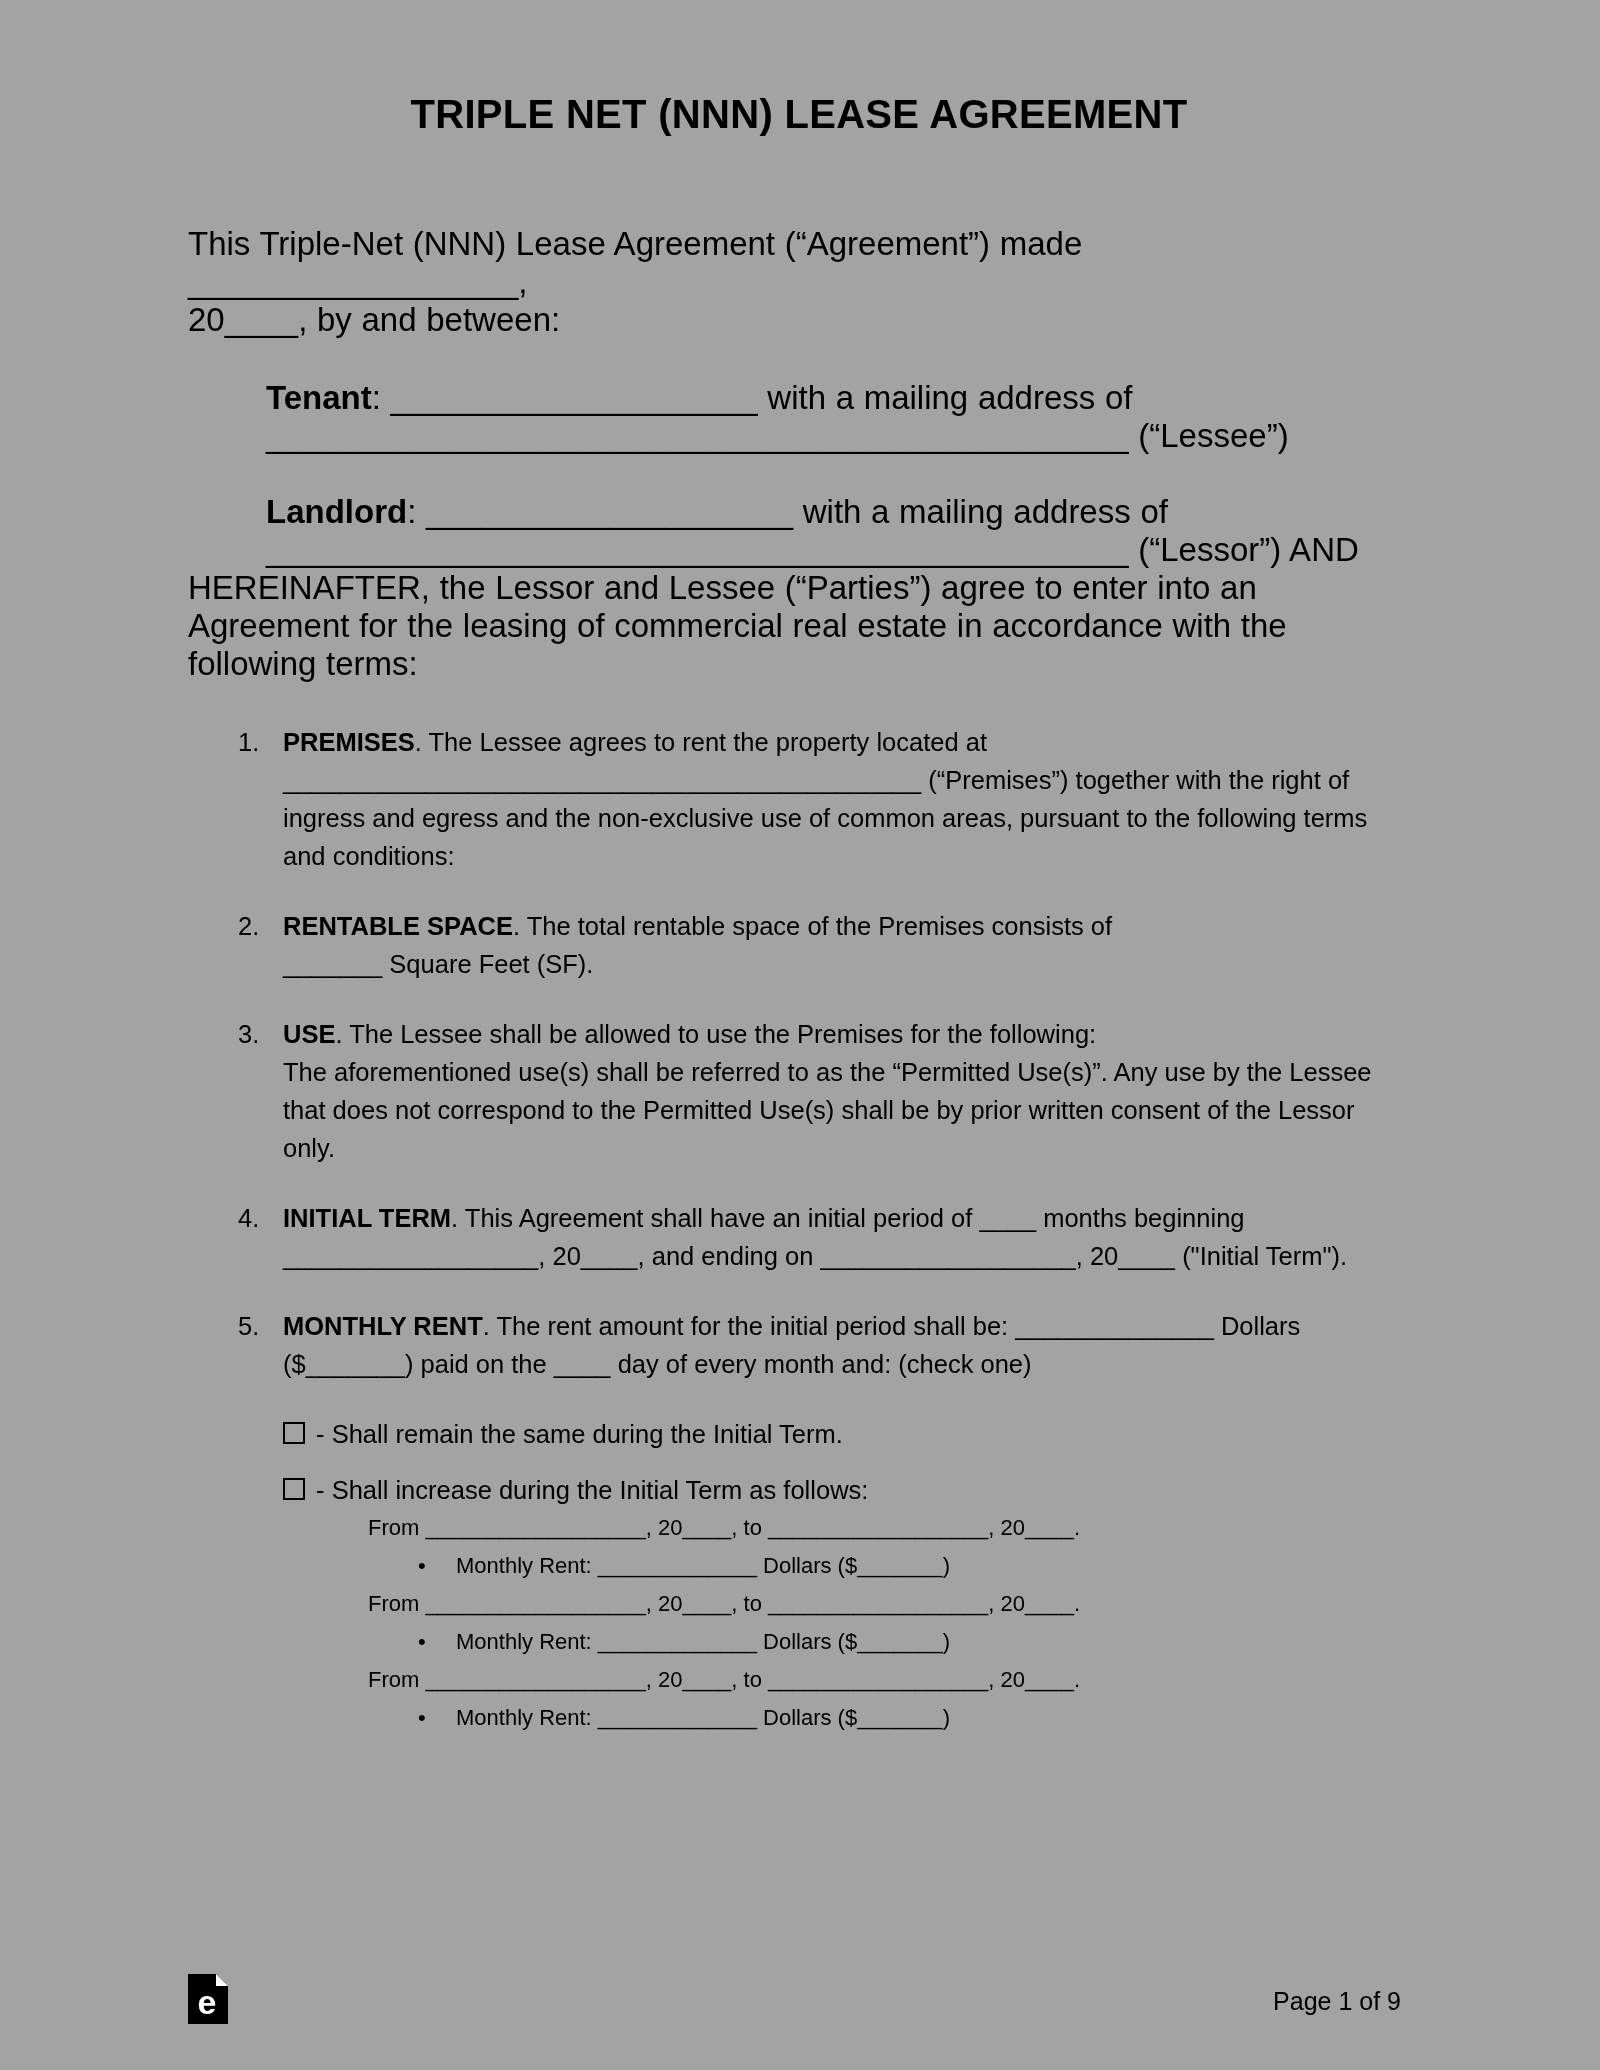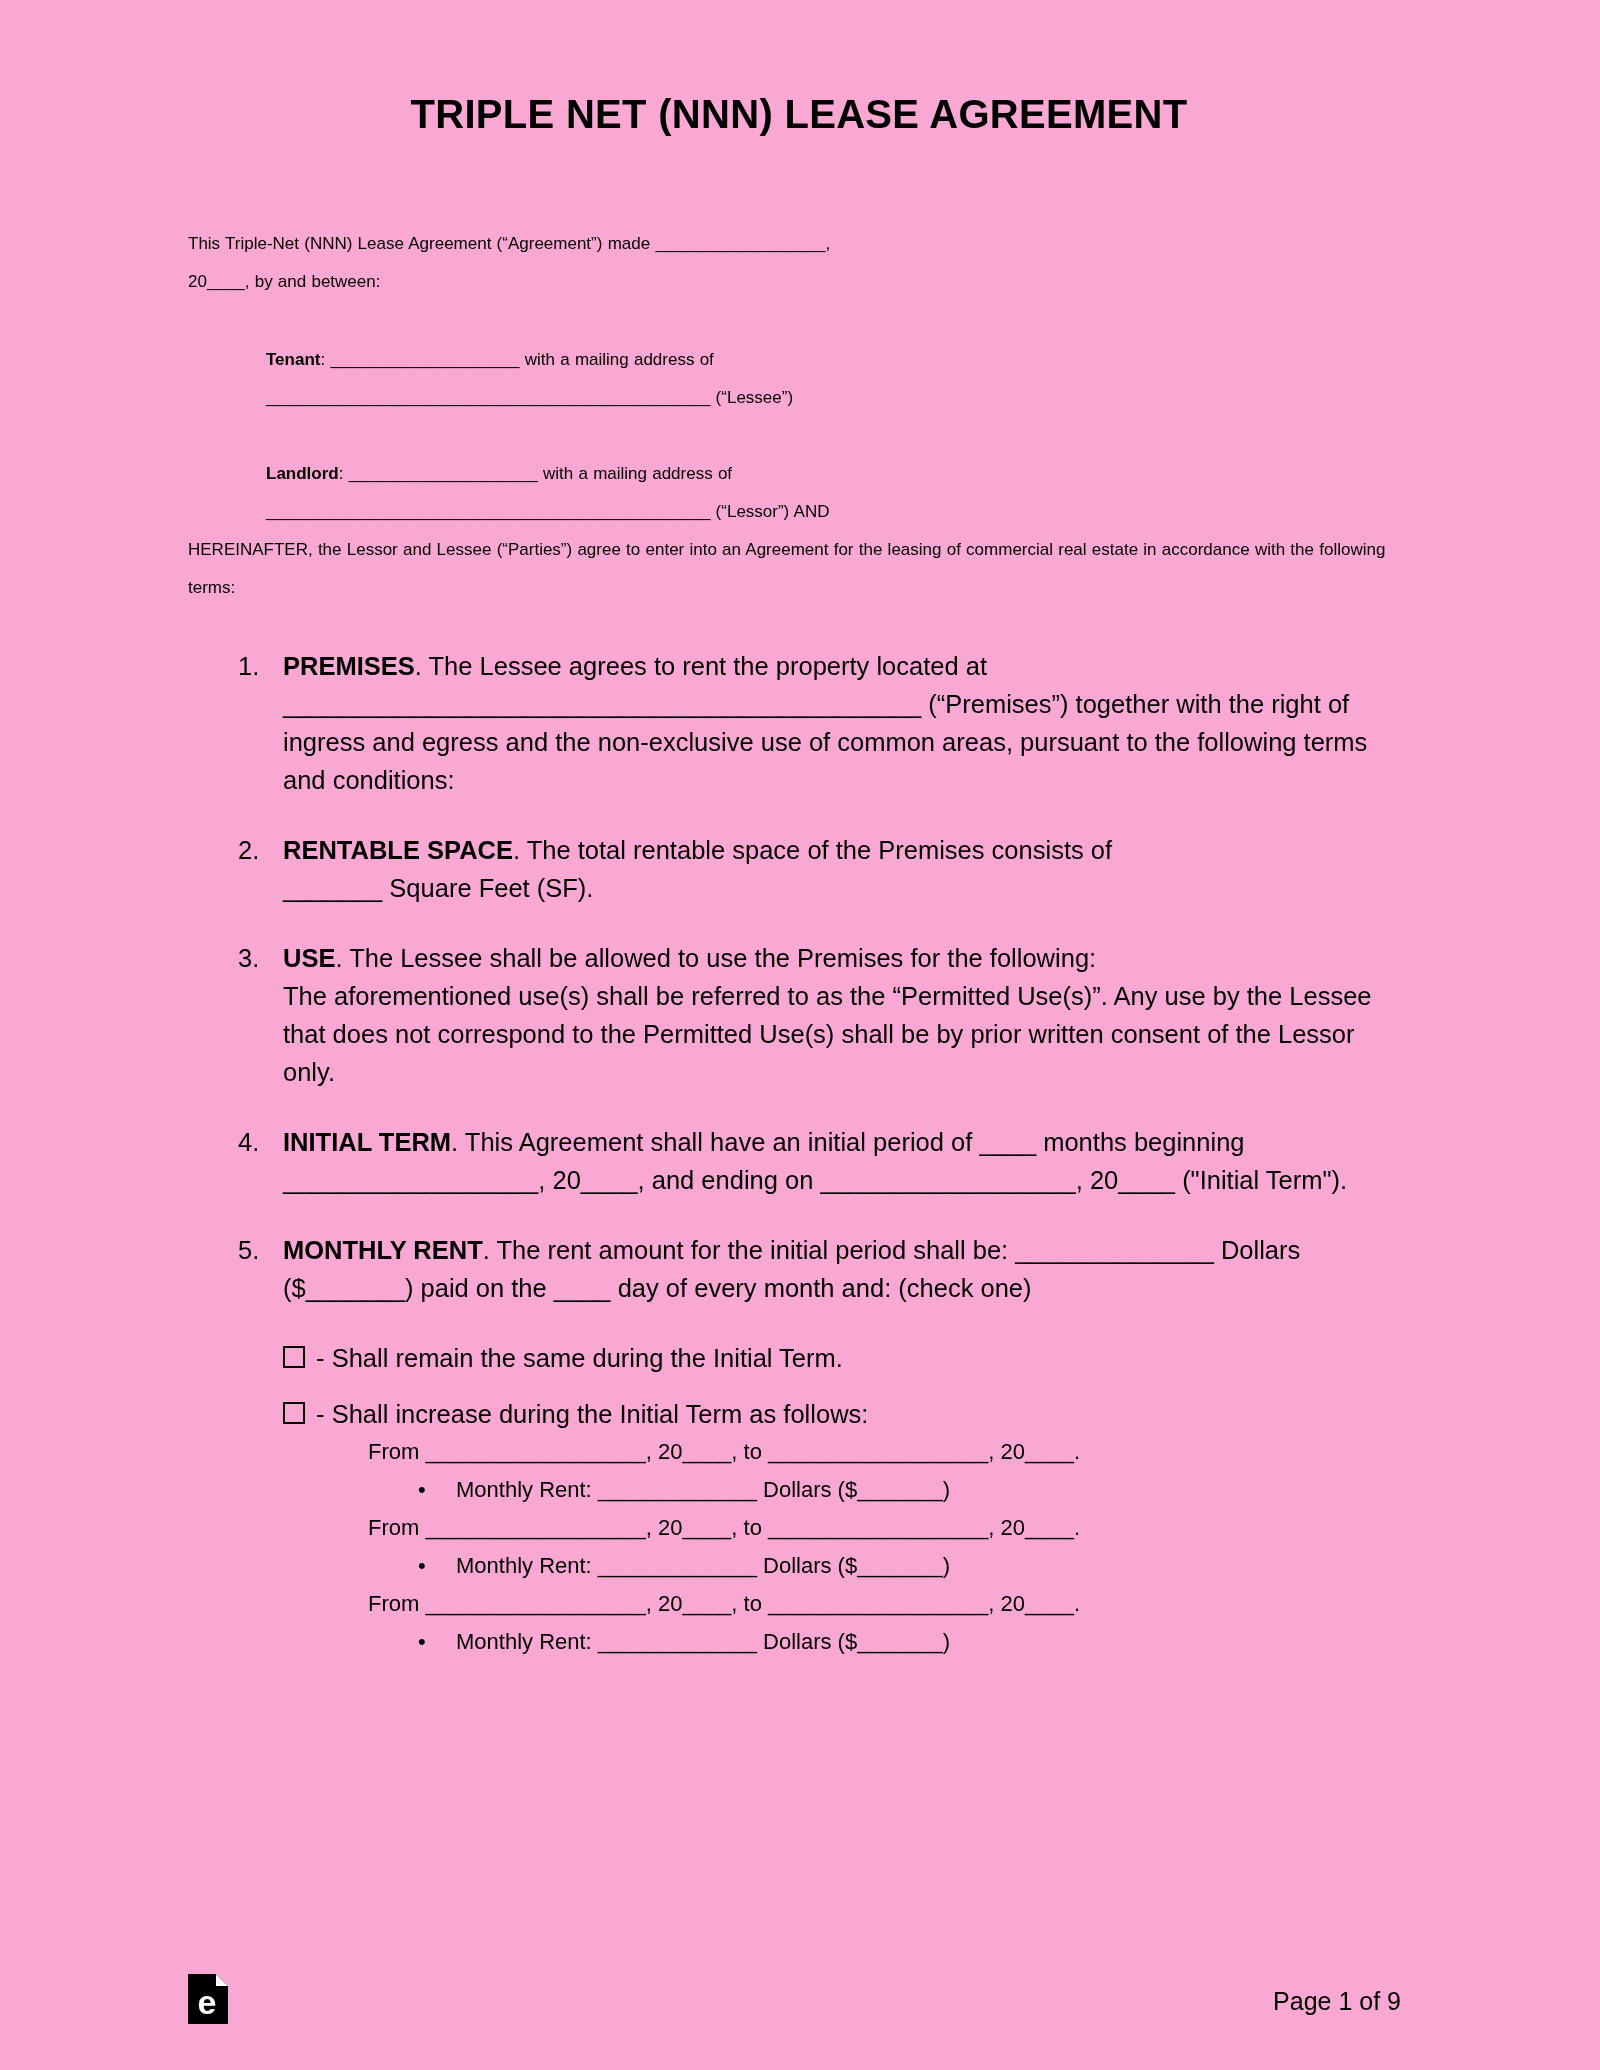--- a/index.html
+++ b/index.html
@@ -8,21 +8,21 @@
     background: #ffffff;
   }
   body {
     font-family: "Liberation Sans", sans-serif;
     color: #000000;
   }
   .page {
     position: relative;
     width: 1600px;
     height: 2070px;
-    background: #f9a8d4;
+    background: #a3a3a3;
     box-sizing: border-box;
     overflow: hidden;
   }
   .content {
     position: absolute;
     left: 188px;
     top: 0;
     width: 1222px;
   }
 
@@ -32,21 +32,21 @@
     font-size: 40px;
     font-weight: bold;
     letter-spacing: 0.3px;
     margin: 0;
     padding-top: 92px;
     color: #000;
   }
 
   
   .para {
-    font-size: 17px;
+    font-size: 33px;
     line-height: 38px;
     margin: 0;
     text-align: left;
     word-spacing: 0.5px;
   }
   .intro {
     margin-top: 88px;
   }
   .party-block {
     margin-top: 38px;

